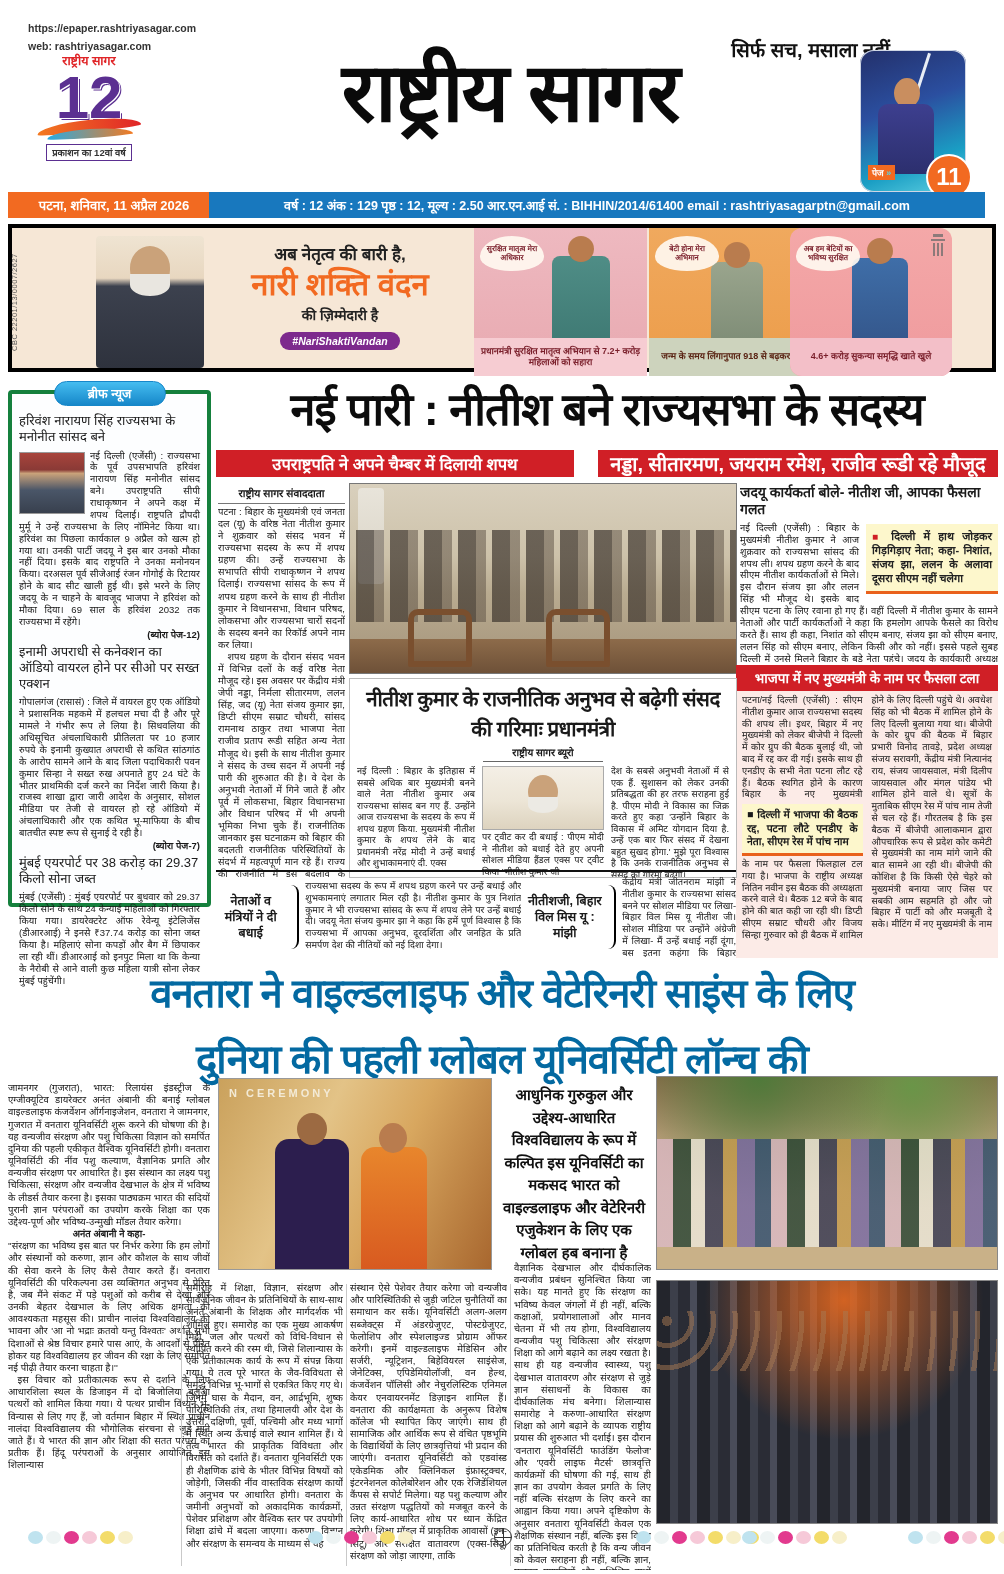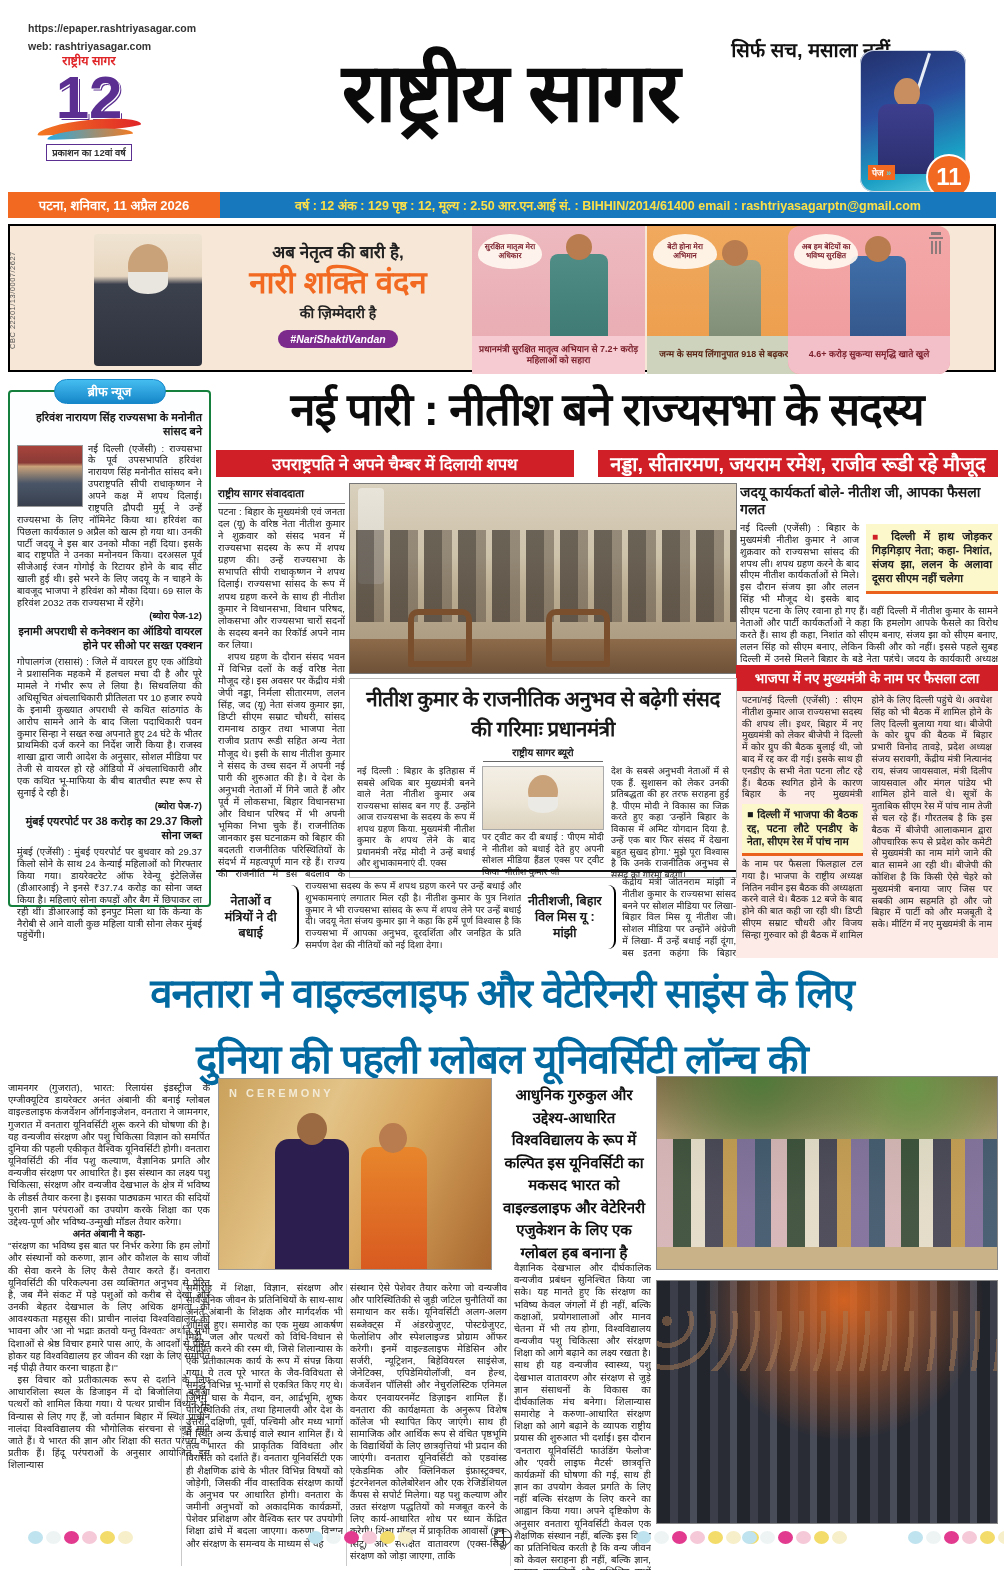--- a/index.html
+++ b/index.html
@@ -30,24 +30,24 @@
     background:linear-gradient(160deg,#23306b 0%,#2b4fa0 40%,#1a9ec4 75%,#62d2e2 100%); box-shadow:0 0 0 1px #cfd6e4 inset; }
   .promo-shirt { position:absolute; left:18px; top:54px; width:56px; height:70px; border-radius:10px 10px 0 0; background:linear-gradient(#3d3f8f,#2c2f6e); }
   .promo-head { position:absolute; left:34px; top:28px; width:26px; height:30px; border-radius:50%; background:#c98e5f; }
   .promo-racket { position:absolute; left:60px; top:2px; width:3px; height:52px; background:#e8eef5; transform:rotate(18deg); }
   .promo-circle { position:absolute; right:-6px; bottom:-8px; width:46px; height:46px; border-radius:50%; background:#f26a21; border:2px solid #fff; color:#fff; font-size:24px; font-weight:bold; display:flex; align-items:center; justify-content:center; }
   .promo-tag { position:absolute; left:8px; bottom:12px; background:#f26a21; color:#fff; font-size:9px; font-weight:bold; padding:1px 4px; }
   .promo-arrows { color:#4fd4e8; font-weight:bold; }
 
   
   .datebox { left:8px; top:192px; width:212px; height:26px; background:#f26a21; color:#fff; font-size:13px; font-weight:bold; display:flex; align-items:center; justify-content:center; }
-  .infobar { left:220px; top:192px; width:776px; height:26px; background:#1878be; color:#fde047; font-size:12.5px; font-weight:bold; display:flex; align-items:center; justify-content:center; }
-
-  
-  .ad { left:8px; top:224px; width:988px; height:148px; background:#f6e7d6; border:2px solid #000000; }
+  .infobar { left:209px; top:192px; width:776px; height:26px; background:#1878be; color:#ffffff; font-size:12.5px; font-weight:bold; display:flex; align-items:center; justify-content:center; }
+
+  
+  .ad { left:8px; top:224px; width:988px; height:148px; background:#f6e7d6; border:4px solid #000000; }
   .ad-cbc { position:absolute; left:-2px; top:8px; width:14px; height:132px; writing-mode:vertical-rl; transform:rotate(180deg); font-size:7.5px; color:#555; text-align:center; letter-spacing:.5px; }
   .ad-modi { position:absolute; left:84px; top:8px; width:108px; height:132px; background:linear-gradient(#efe4d2 0%,#e8d7c0 32%,#3c414e 38%,#2e323d 100%); border-radius:4px; }
   .ad-modi-head { position:absolute; left:34px; top:10px; width:40px; height:44px; border-radius:50% 50% 46% 46%; background:#caa27a; }
   .ad-modi-beard { position:absolute; left:34px; top:38px; width:40px; height:22px; border-radius:0 0 50% 50%; background:#e9e6e0; }
   .ad-text { position:absolute; left:200px; top:14px; width:256px; text-align:center; }
   .ad-l1 { font-size:17px; font-weight:bold; color:#222; }
   .ad-l2 { font-size:31px; font-weight:bold; color:#f26a21; line-height:1.3; }
   .ad-l3 { font-size:14px; font-weight:bold; color:#222; }
   .ad-hash { display:inline-block; margin-top:8px; background:#7d2a8d; color:#fff; font-size:10.5px; font-weight:bold; font-style:italic; padding:3px 12px; border-radius:12px; }
   .panel { position:absolute; top:0; height:148px; overflow:hidden; }
@@ -65,33 +65,33 @@
   .p2 .caption { background:#cdd3bd; color:#5a2414; }
   .p3 .caption { background:#f3bfc8; }
   .emblem { position:absolute; right:6px; top:6px; width:16px; height:22px; opacity:.75;
     background:linear-gradient(#6b6b6b,#6b6b6b) 50% 0/10px 3px no-repeat,
                linear-gradient(#6b6b6b,#6b6b6b) 50% 5px/14px 2px no-repeat,
                linear-gradient(#6b6b6b,#6b6b6b) 50% 9px/2px 13px no-repeat,
                linear-gradient(#6b6b6b,#6b6b6b) 20% 9px/2px 13px no-repeat,
                linear-gradient(#6b6b6b,#6b6b6b) 80% 9px/2px 13px no-repeat; }
 
   
-  .brief { left:8px; top:390px; width:203px; height:517px; border:2px solid #15803d; border-radius:4px; background:#fdfeff; padding:16px 7px 4px; }
+  .brief { left:8px; top:390px; width:203px; height:517px; border:4px solid #15803d; border-radius:4px; background:#fdfeff; padding:16px 7px 4px; }
   .brief-pill { position:absolute; left:50%; top:-13px; transform:translateX(-50%); width:112px; height:25px; border-radius:13px; background:linear-gradient(#45bdf0,#1687c9); color:#fff; font-size:12.5px; font-weight:bold; display:flex; align-items:center; justify-content:center; border:1px solid #1687c9; }
-  .b-title { font-size:11px; font-weight:bold; text-align:right; line-height:1.25; margin:3px 0 4px; }
+  .b-title { font-size:13px; font-weight:normal; text-align:left; line-height:1.25; margin:3px 0 4px; }
   .b-body { font-size:9.5px; line-height:1.25; }
   .b-photo { float:left; width:66px; height:62px; margin:2px 5px 2px 0; background:linear-gradient(#a8443c 0%,#8a3a36 28%,#caa27a 34%,#4a5668 62%,#38404e 100%); border:1px solid #999; }
   .b-more { text-align:right; font-weight:bold; font-size:9.5px; }
 
   
   .headline { left:214px; top:378px; width:786px; height:66px; font-size:45px; font-weight:bold; letter-spacing:-1px; color:#0c0c0c; text-align:center; line-height:1.4; white-space:nowrap; overflow:hidden; }
   .redbar { background:#d01f26; color:#fff; font-weight:bold; display:flex; align-items:center; justify-content:center; }
   .bar1 { left:216px; top:450px; width:358px; height:27px; font-size:16.5px; }
   .bar2 { left:598px; top:450px; width:400px; height:27px; font-size:20px; }
-  .lead-byline { left:218px; top:486px; width:127px; font-size:10.5px; font-weight:bold; border-bottom:1px solid #777; padding-bottom:3px; }
+  .lead-byline { left:218px; top:486px; width:127px; text-align:center; font-size:10.5px; font-weight:bold; border-bottom:1px solid #777; padding-bottom:3px; }
   .lead-body { left:218px; top:506px; width:127px; height:371px; font-size:9.6px; line-height:1.26; overflow:hidden; }
   .oath-photo { left:349px; top:483px; width:388px; height:191px; border:1px solid #777; background:linear-gradient(#d9d0bd 0%,#cdc2aa 38%,#b9ab90 58%,#a4937a 100%); overflow:hidden; }
   .oath-people { position:absolute; left:0; top:46px; width:100%; height:92px;
     background:repeating-linear-gradient(90deg, rgba(50,42,36,.0) 0 6px, rgba(52,44,38,.65) 6px 24px, rgba(90,78,66,.5) 24px 34px); }
   .oath-flag { position:absolute; left:8px; top:4px; width:26px; height:96px; background:linear-gradient(#e8e4da,#d8d2c4); border-radius:4px; }
   .oath-desk { position:absolute; left:0; bottom:0; width:100%; height:34px; background:linear-gradient(#8d6b4a,#6e5138); }
   .oath-chair { position:absolute; bottom:6px; width:64px; height:58px; border:6px solid #7a4f2e; border-radius:10px 10px 2px 2px; background:transparent; }
   .oc1 { left:58px; } .oc2 { left:196px; }
 
   

